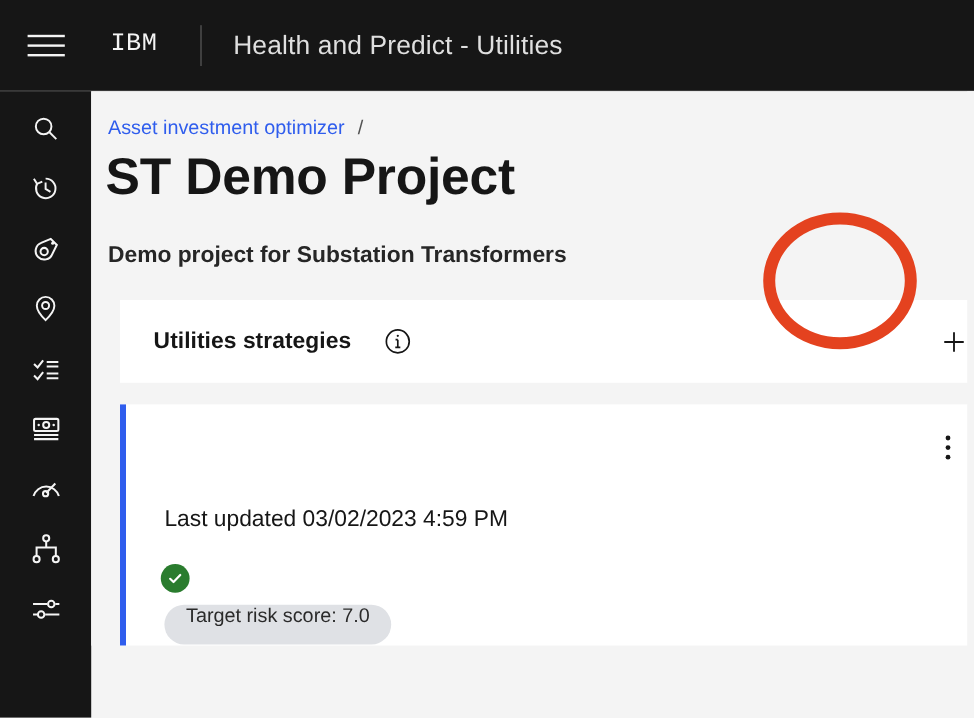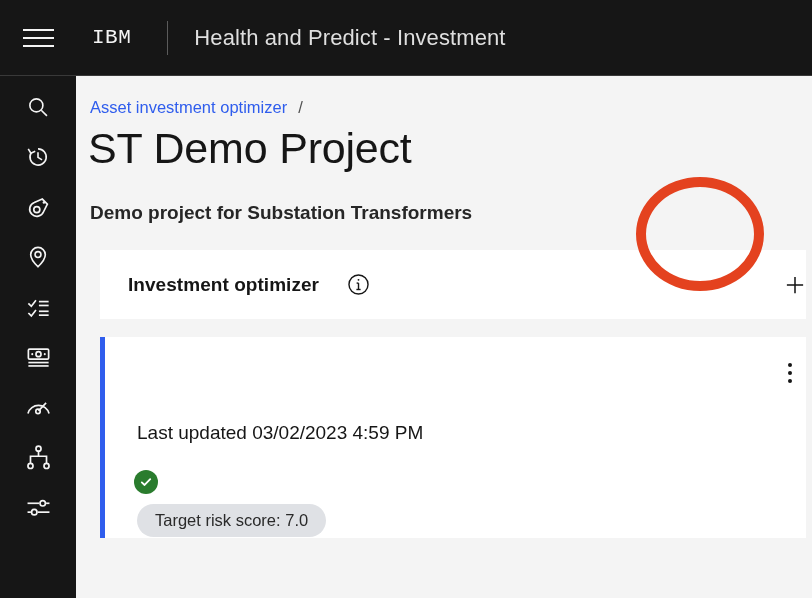--- a/index.html
+++ b/index.html
@@ -89,21 +89,21 @@
   .breadcrumb a {
     color: #2f5ded;
     text-decoration: none;
   }
   .breadcrumb .sep { color: #525252; margin-left: 11px; }
 
   .page-title {
     position: absolute;
     top: 45px; left: 12px;
     font-size: 43px;
-    font-weight: 400;
+    font-weight: 700;
     line-height: 54px;
     color: #161616;
     letter-spacing: -0.2px;
     white-space: nowrap;
   }
 
   .page-subtitle {
     position: absolute;
     top: 124px; left: 14px;
     font-size: 19px;
@@ -215,21 +215,20 @@
     align-items: center; justify-content: center;
   }
   .chip {
     position: absolute;
     top: 167px; left: 32px;
     height: 33px;
     padding: 0 18px;
     background: #dfe1e5;
     border-radius: 17px;
     display: inline-flex;
-    align-items: center;
     font-size: 16.5px;
     color: #2a2a2a;
     white-space: nowrap;
   }
 
   
   .right-gutter {
     position: absolute;
     top: 76px; right: 0;
     width: 6px; height: 522px;
@@ -241,21 +240,21 @@
 <body>
 
 <div class="header">
   <div class="hamburger">
     <span></span>
     <span></span>
     <span></span>
   </div>
   <div class="brand-ibm">IBM</div>
   <div class="brand-divider"></div>
-  <div class="app-title">Health and Predict - Investment</div>
+  <div class="app-title">Health and Predict - Utilities</div>
 </div>
 
 <div class="rail">
 
   <div class="rail-item">
     <span>
       <svg width="26" height="26" viewBox="0 0 32 32" fill="none" stroke="#f4f4f4" stroke-width="2">
         <circle cx="14" cy="14" r="8"></circle>
         <line x1="20" y1="20" x2="27" y2="27"></line>
       </svg>
@@ -358,21 +357,21 @@
 
   <div class="breadcrumb">
     <a href="#">Asset investment optimizer</a><span class="sep">/</span>
   </div>
 
   <h1 class="page-title">ST Demo Project</h1>
 
   <div class="page-subtitle">Demo project for Substation Transformers</div>
 
   <div class="panel-header">
-    <div class="panel-title">Investment optimizer</div>
+    <div class="panel-title">Utilities strategies</div>
     <div class="info-icon">
       <svg width="25" height="25" viewBox="0 0 32 32" fill="none" stroke="#161616" stroke-width="1.8">
         <circle cx="16" cy="16" r="12.2"></circle>
         <line x1="16" y1="14.2" x2="16" y2="22.4"></line>
         <line x1="13.3" y1="22.4" x2="18.7" y2="22.4"></line>
         <line x1="13.6" y1="14.2" x2="16" y2="14.2"></line>
         <circle cx="16" cy="10" r="1.2" fill="#161616" stroke="none"></circle>
       </svg>
     </div>
     <div class="add-btn">

